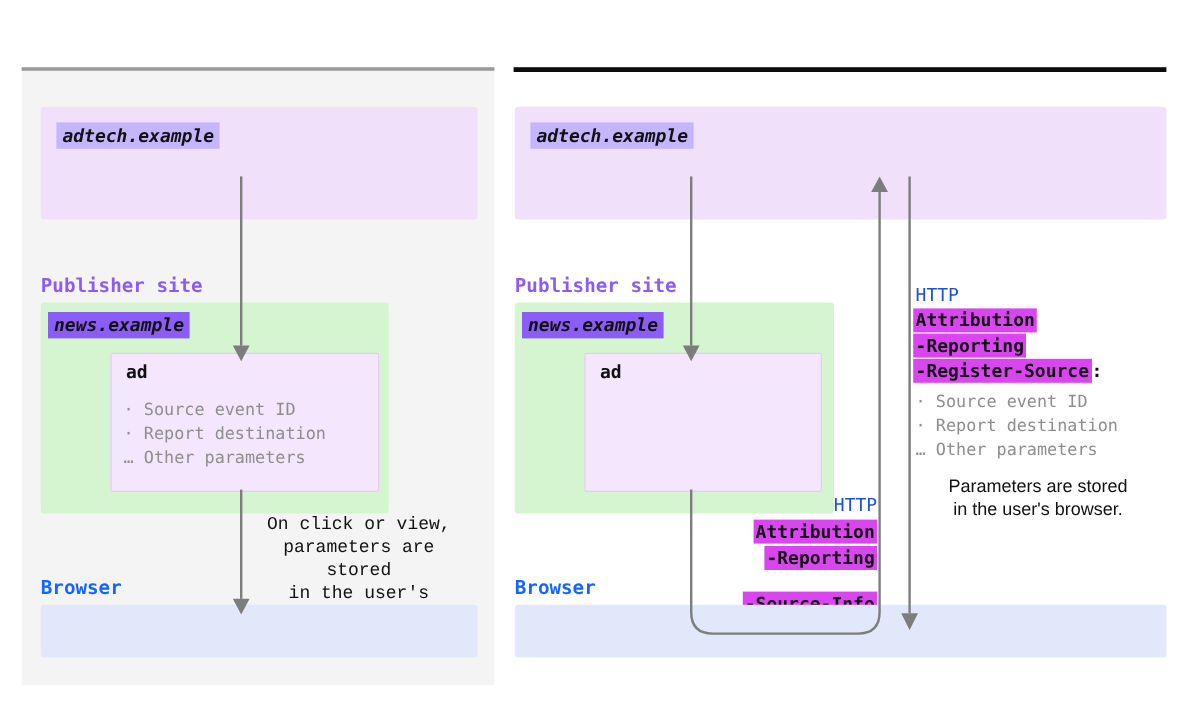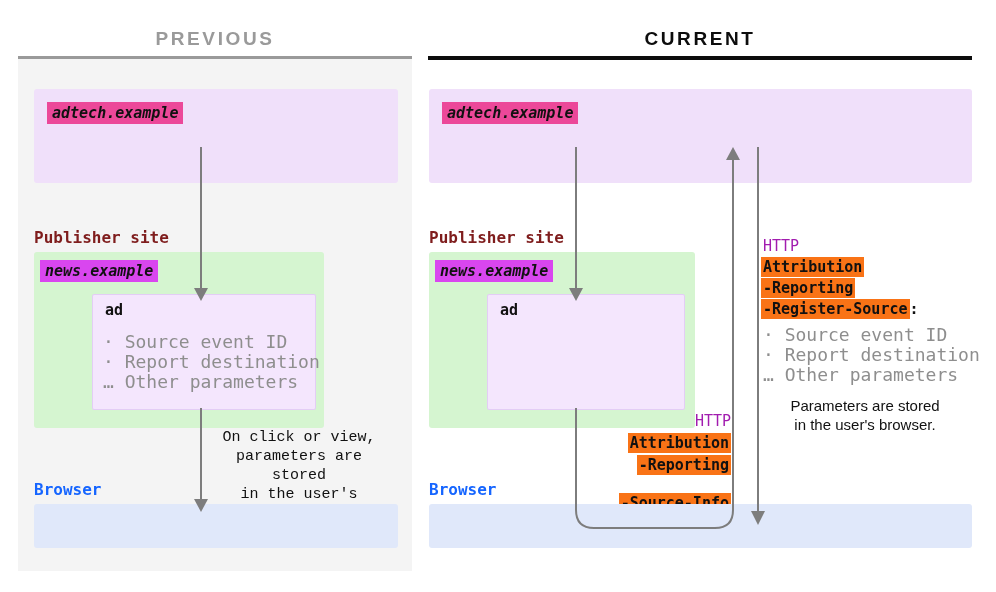--- a/index.html
+++ b/index.html
@@ -48,78 +48,77 @@
   .tag{
     position:absolute;
     font-family:"DejaVu Sans Mono", monospace;
     font-style:italic;
     font-size:15px;
     font-weight:bold;
     color:#111;
     padding:2px 5px;
     white-space:nowrap;
   }
-  .tag-purple{background:#ec4899;}
-  .tag-green{background:#d946ef;}
+  .tag-purple{background:#c4b5fd;}
+  .tag-green{background:#8b5cf6;}
 
   .site-label{
     position:absolute;
     font-family:"DejaVu Sans Mono", monospace;
     font-size:16px;
     font-weight:bold;
     white-space:nowrap;
   }
-  .label-green{color:#7f1d1d;}
+  .label-green{color:#8b5cf6;}
   .label-blue{color:#1565ff;}
 
   
   .ad-title{
     position:absolute;
     font-family:"DejaVu Sans Mono", monospace;
     font-size:15px;font-weight:bold;color:#111;
   }
   .ad-list{
     position:absolute;
     font-family:"DejaVu Sans Mono", monospace;
-    font-size:18px;color:#8e8e8e;
+    font-size:14px;color:#8e8e8e;
     line-height:20px;white-space:pre;
   }
 
   
   .note{
     position:absolute;
     font-family:"Liberation Sans", sans-serif;
     font-size:15px;color:#111;line-height:19px;white-space:pre-line;text-align:center;
   }
 
   
   .http-word{
     position:absolute;
     font-family:"DejaVu Sans Mono", monospace;
-    font-size:15px;color:#a21caf;
+    font-size:15px;color:#1d4ed8;
   }
   .hdr{
     position:absolute;
     font-family:"DejaVu Sans Mono", monospace;
     font-size:15px;font-weight:bold;color:#111;
     white-space:nowrap;
   }
-  .hdr span.hl{background:#f97316;padding:1px 2px;}
+  .hdr span.hl{background:#d946ef;padding:1px 2px;}
   .hdr.right{text-align:right;}
 
   svg.arrows{position:absolute;left:0;top:0;width:996px;height:592px;overflow:visible;}
 </style>
 </head>
 <body>
 
 <div class="stage">
 
   <div id="panel-prev-bg"></div>
 
-  <div class="panel-title" id="title-prev">PREVIOUS</div>
   <div class="divider" id="divider-prev"></div>
 
   <div class="block adtech-box" style="left:34px;top:89px;width:364px;height:94px;"></div>
   <div class="tag tag-purple" style="left:47px;top:102px;">adtech.example</div>
 
   <div class="site-label label-green" style="left:34px;top:228px;">Publisher site</div>
   <div class="block pub-box" style="left:34px;top:252px;width:290px;height:176px;"></div>
   <div class="tag tag-green" style="left:40px;top:260px;">news.example</div>
 
   <div class="ad-box" style="left:92px;top:294px;width:222px;height:114px;"></div>
@@ -128,21 +127,20 @@
 · Report destination
 … Other parameters</div>
 
   <div class="note" style="left:209px;top:428px;width:180px;font-family:Liberation Mono, monospace;">On click or view,
 parameters are stored
 in the user's browser.</div>
 
   <div class="site-label label-blue" style="left:34px;top:480px;">Browser</div>
   <div class="block browser-box" style="left:34px;top:504px;width:364px;height:44px;"></div>
 
-  <div class="panel-title" id="title-curr">CURRENT</div>
   <div class="divider" id="divider-curr"></div>
 
   <div class="block adtech-box" style="left:429px;top:89px;width:543px;height:94px;"></div>
   <div class="tag tag-purple" style="left:442px;top:102px;">adtech.example</div>
 
   <div class="site-label label-green" style="left:429px;top:228px;">Publisher site</div>
   <div class="block pub-box" style="left:429px;top:252px;width:266px;height:176px;"></div>
   <div class="tag tag-green" style="left:435px;top:260px;">news.example</div>
 
   <div class="ad-box" style="left:487px;top:294px;width:196px;height:114px;"></div>

